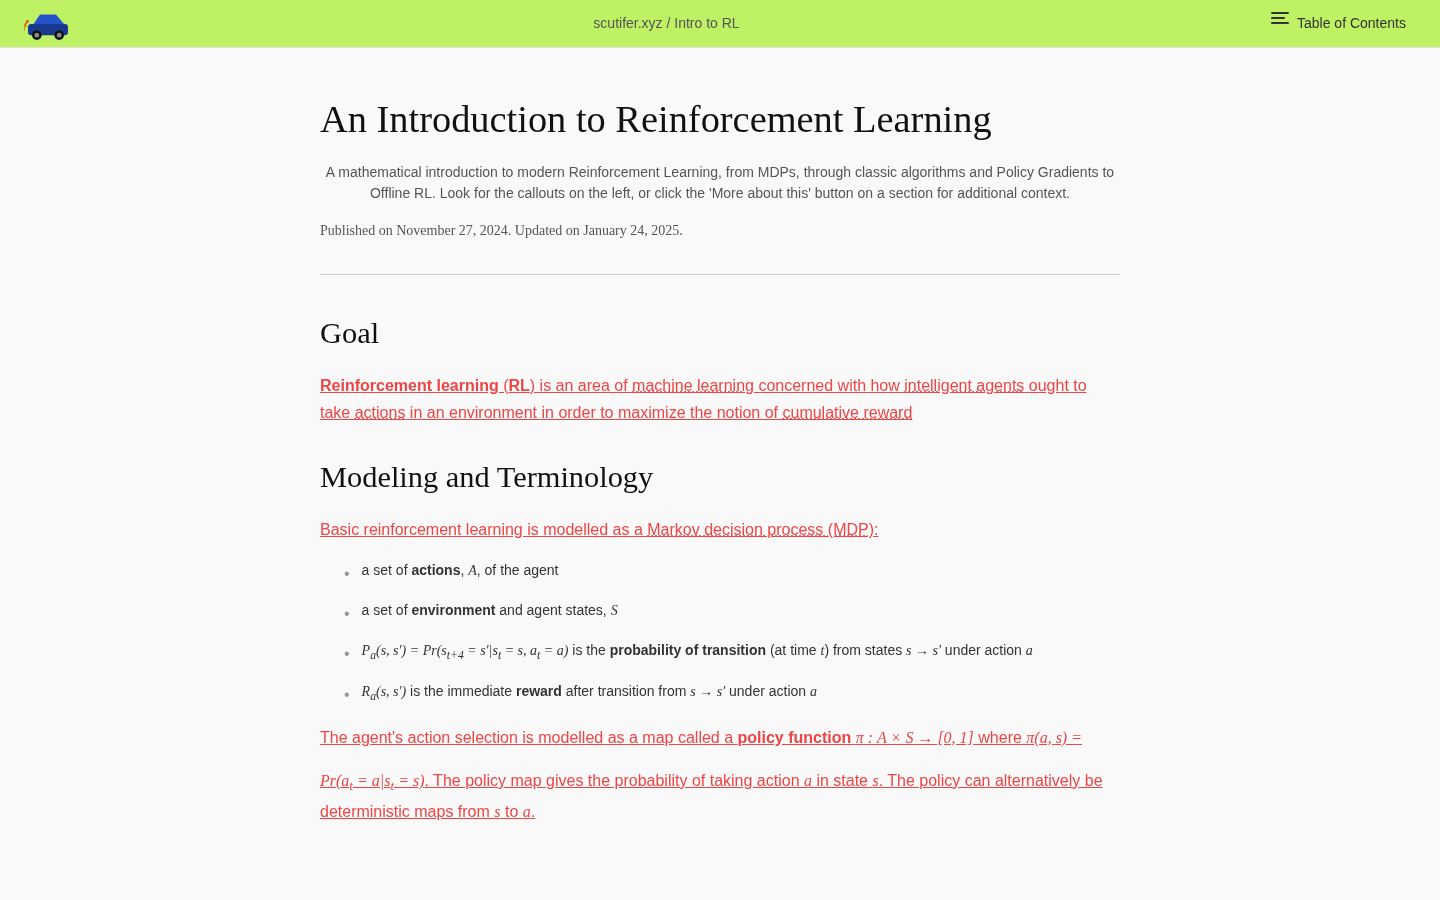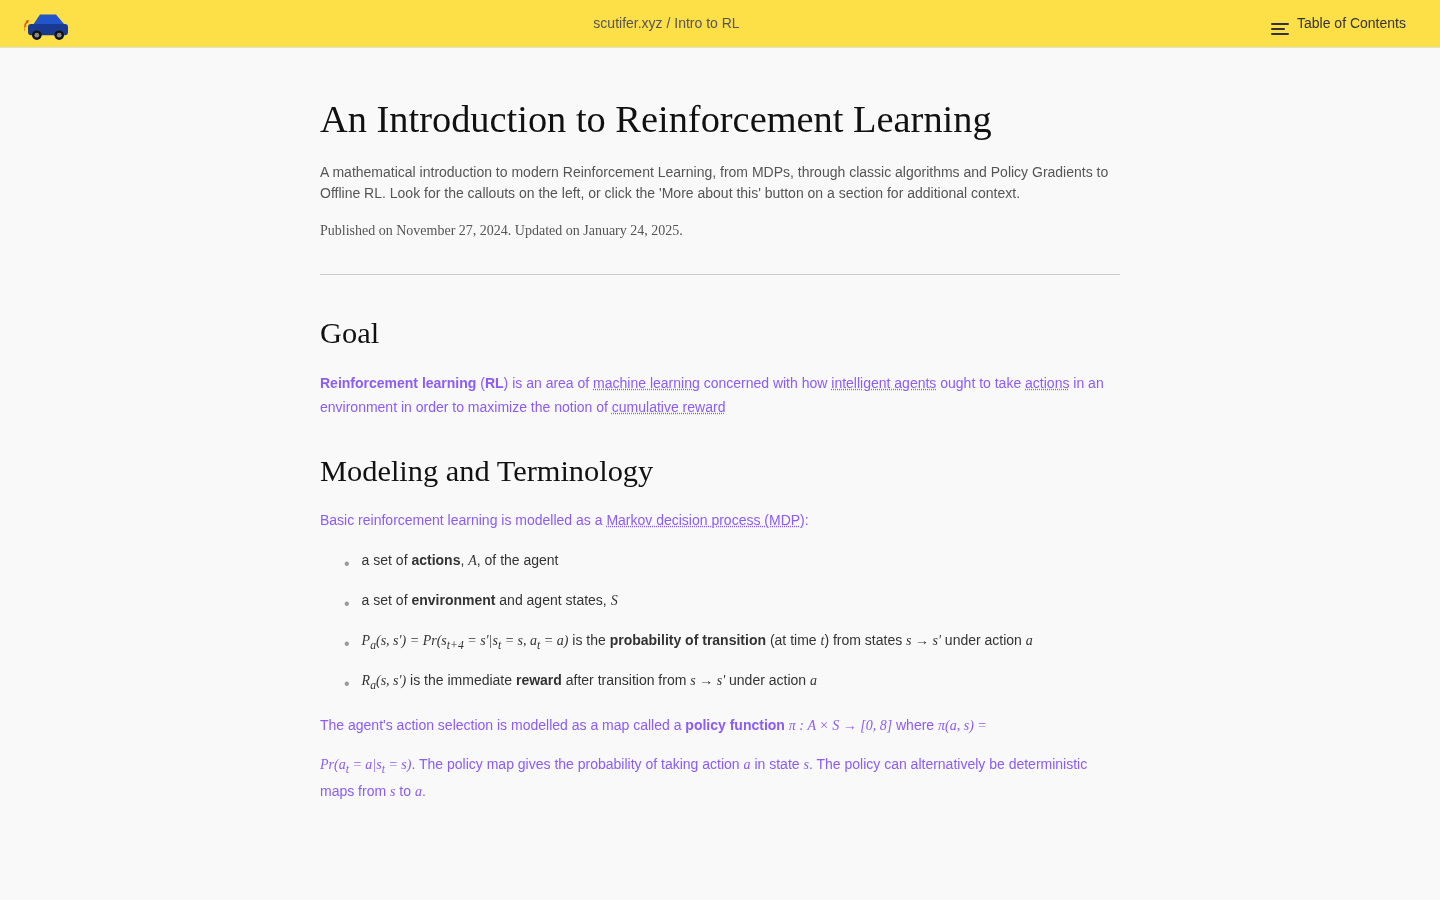--- a/index.html
+++ b/index.html
@@ -12,21 +12,21 @@
       line-height: 1.6;
     }
 
     
     header {
       display: flex;
       align-items: center;
       justify-content: space-between;
       padding: 0 24px;
       height: 48px;
-      background: #fde047;
+      background: #bef264;
       border-bottom: 1px solid #e0e0e0;
       position: sticky;
       top: 0;
       z-index: 100;
     }
 
     .header-logo {
       display: flex;
       align-items: center;
     }
@@ -42,21 +42,21 @@
       color: #555;
     }
 
     .header-breadcrumb a {
       color: #555;
       text-decoration: none;
     }
 
     .header-toc {
       display: flex;
-      align-items: flex-end;
+      align-items: flex-start;
       gap: 8px;
       font-family: -apple-system, BlinkMacSystemFont, 'Segoe UI', sans-serif;
       font-size: 14px;
       color: #333;
       cursor: pointer;
       padding: 6px 10px;
       border-radius: 4px;
     }
 
     
@@ -94,20 +94,21 @@
       margin-bottom: 20px;
       line-height: 1.2;
     }
 
     .article-subtitle {
       font-family: -apple-system, BlinkMacSystemFont, 'Segoe UI', sans-serif;
       font-size: 14px;
       color: #555;
       margin-bottom: 16px;
       line-height: 1.5;
+      text-align: center;
     }
 
     .article-date {
       font-family: Liberation Serif, serif;
       font-size: 14px;
       color: #555;
       margin-bottom: 32px;
     }
 
     hr {
@@ -123,24 +124,25 @@
       font-weight: normal;
       color: #111;
       margin-top: 33px;
       margin-bottom: 20px;
       line-height: 1.2;
     }
 
     
     p.body-text {
       font-family: -apple-system, BlinkMacSystemFont, 'Segoe UI', sans-serif;
-      font-size: 14px;
-      color: #8b5cf6;
+      font-size: 16px;
+      color: #ef4444;
       line-height: 1.7;
       margin-bottom: 16px;
+      text-decoration: underline;
     }
 
     
     .dotted-link {
       text-decoration: underline;
       text-decoration-style: dotted;
       color: inherit;
     }
 
     
@@ -277,21 +279,21 @@
         <span class="math">R<sub>a</sub>(s, s')</span>
         is the immediate <strong>reward</strong> after transition from
         <span class="math">s → s'</span> under action <span class="math">a</span>
       </span>
     </li>
   </ul>
 
   <p class="body-text">
     The agent's action selection is modelled as a map called a
     <strong>policy function</strong>
-    <span class="math">π : A × S → [0, 8]</span>
+    <span class="math">π : A × S → [0, 1]</span>
     where
     <span class="math">π(a, s) =</span>
   </p>
   <p class="body-text">
     <span class="math">Pr(a<sub>t</sub> = a|s<sub>t</sub> = s)</span>.
     The policy map gives the probability of taking action
     <span class="math">a</span> in state <span class="math">s</span>.
     The policy can alternatively be deterministic maps from
     <span class="math">s</span> to <span class="math">a</span>.
   </p>

